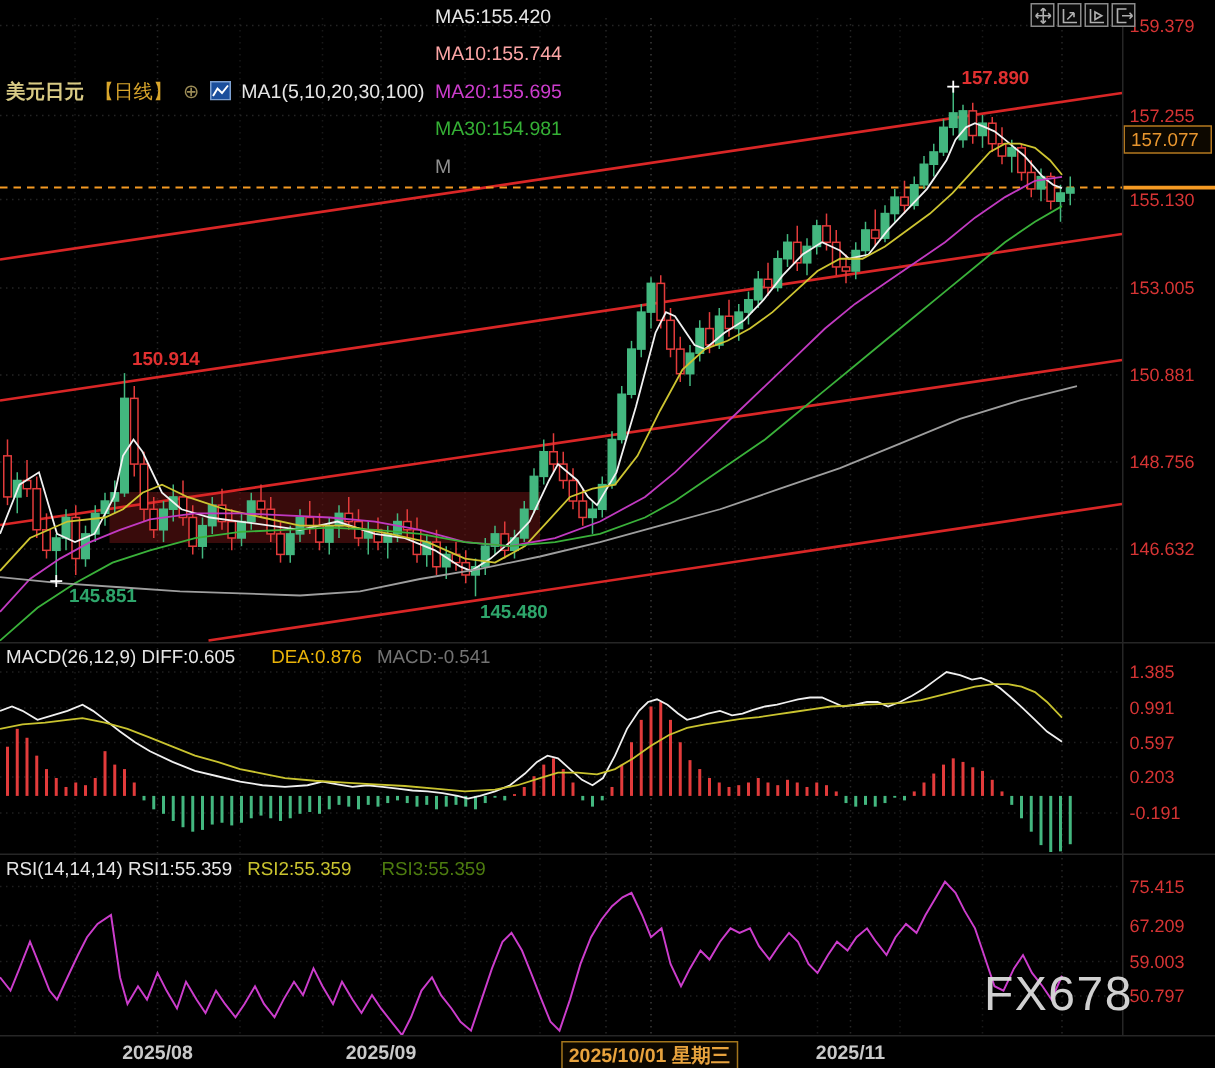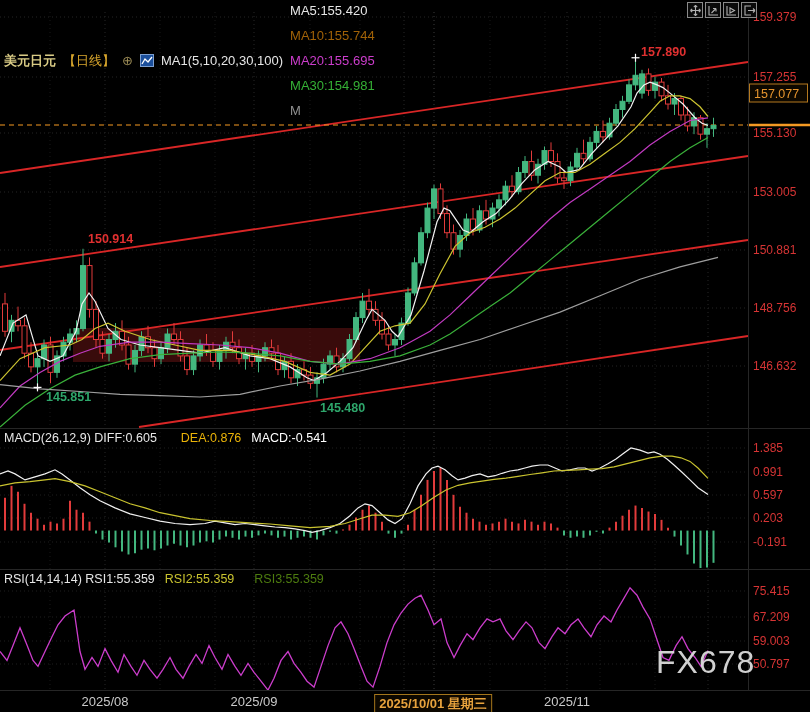--- a/index.html
+++ b/index.html
@@ -9,21 +9,21 @@
   .hdr{position:absolute;left:4px;top:3px;display:flex;align-items:center;gap:7px;
     font-size:13px;white-space:nowrap;z-index:4;}
   .hdr .title{font-weight:bold;text-align:center;}
   .mini-chart{display:inline-block;width:14px;height:13px;}
   .toolbar{position:absolute;left:687px;top:2px;display:flex;gap:2px;z-index:5;}
   .tb-icon{width:14px;height:14px;border:1px solid #8a8a8a;background:#0a0a0a;
     display:flex;align-items:center;justify-content:center;cursor:pointer;}
   .subhdr{position:absolute;display:flex;gap:10px;font-size:12.5px;z-index:4;white-space:nowrap;}
   .dates{position:absolute;left:0;top:691px;width:748px;height:21px;z-index:4;}
   .date-label{position:absolute;top:3px;transform:translateX(-50%);font-size:13px;
-    font-weight:normal;color:#c9c9c9;white-space:nowrap;}
+    font-weight:bold;color:#c9c9c9;white-space:nowrap;}
   .date-label.hl{color:#e8a33d;border:1px solid #a4761c;background:#0d0800;
     padding:0 4px;font-weight:bold;}
   .watermark{position:absolute;left:656px;top:644px;font-size:32px;color:#dcdcdc;
     letter-spacing:1px;z-index:6;opacity:.95;}
 </style>
 </head>
 <body>
 
 <div id="app">
   <svg id="plot" width="810" height="712" viewBox="0 0 810 712">
@@ -462,21 +462,21 @@
     <span style="color:#9a8a55;">⊕</span>
     <span class="mini-chart">
       <svg width="14" height="13" viewBox="0 0 14 13">
         <rect x="0.5" y="0.5" width="13" height="12" fill="#1b4f9c" stroke="#7da0d0" stroke-width="1"></rect>
         <polyline points="2,10 5,5 8,8 12,3" fill="none" stroke="#ffffff" stroke-width="1.3"></polyline>
       </svg>
     </span>
     <span style="color:#e6e6e6;">MA1(5,10,20,30,100)</span>
     <span id="ma-values" style="display:flex;gap:10px;flex-direction:column;">
         <span style="color: rgb(230, 230, 230);">MA5:155.420</span>
-        <span style="color: #a16207;">MA10:155.744</span>
+        <span style="color: #fca5a5;">MA10:155.744</span>
         <span style="color: rgb(204, 61, 204);">MA20:155.695</span>
         <span style="color: rgb(53, 176, 53);">MA30:154.981</span>
         <span style="color: rgb(143, 143, 143);">M</span>
       </span>
   </div>
 
   <div class="toolbar" id="toolbar">
       <span class="tb-icon">
         <svg width="13" height="13" viewBox="0 0 13 13">
           <path d="M6.5,1.5 V11.5 M1.5,6.5 H11.5" fill="none" stroke="#b0b0b0" stroke-width="1.1"></path>
@@ -499,21 +499,21 @@
         <svg width="13" height="13" viewBox="0 0 13 13">
           <path d="M8,2 H2 V11 H8" fill="none" stroke="#b0b0b0" stroke-width="1.1"></path>
           <path d="M5,6.5 H12 M12,6.5 l-2,-2 M12,6.5 l-2,2" fill="none" stroke="#b0b0b0" stroke-width="1.1"></path>
         </svg>
       </span>
     </div>
 
   <div class="subhdr" id="macd-hdr" style="left:4px;top:431px;">
       <span style="color: rgb(230, 230, 230);">MACD(26,12,9) DIFF:0.605</span>
       <span style="color: #eab308; margin-left: 14px;">DEA:0.876</span>
-      <span style="color: #ffffff;">MACD:-0.541</span>
+      <span style="color: #737373;">MACD:-0.541</span>
     </div>
   <div class="subhdr" id="rsi-hdr" style="left:4px;top:572px;">
       <span style="color: rgb(230, 230, 230);">RSI(14,14,14) RSI1:55.359</span>
       <span style="color: rgb(201, 195, 47);">RSI2:55.359</span>
       <span style="color: #4d7c0f; margin-left: 10px;">RSI3:55.359</span>
     </div>
 
   <div class="dates" id="dates">
       <span class="date-label" style="left: 105px;">2025/08</span>
       <span class="date-label" style="left: 254px;">2025/09</span>

